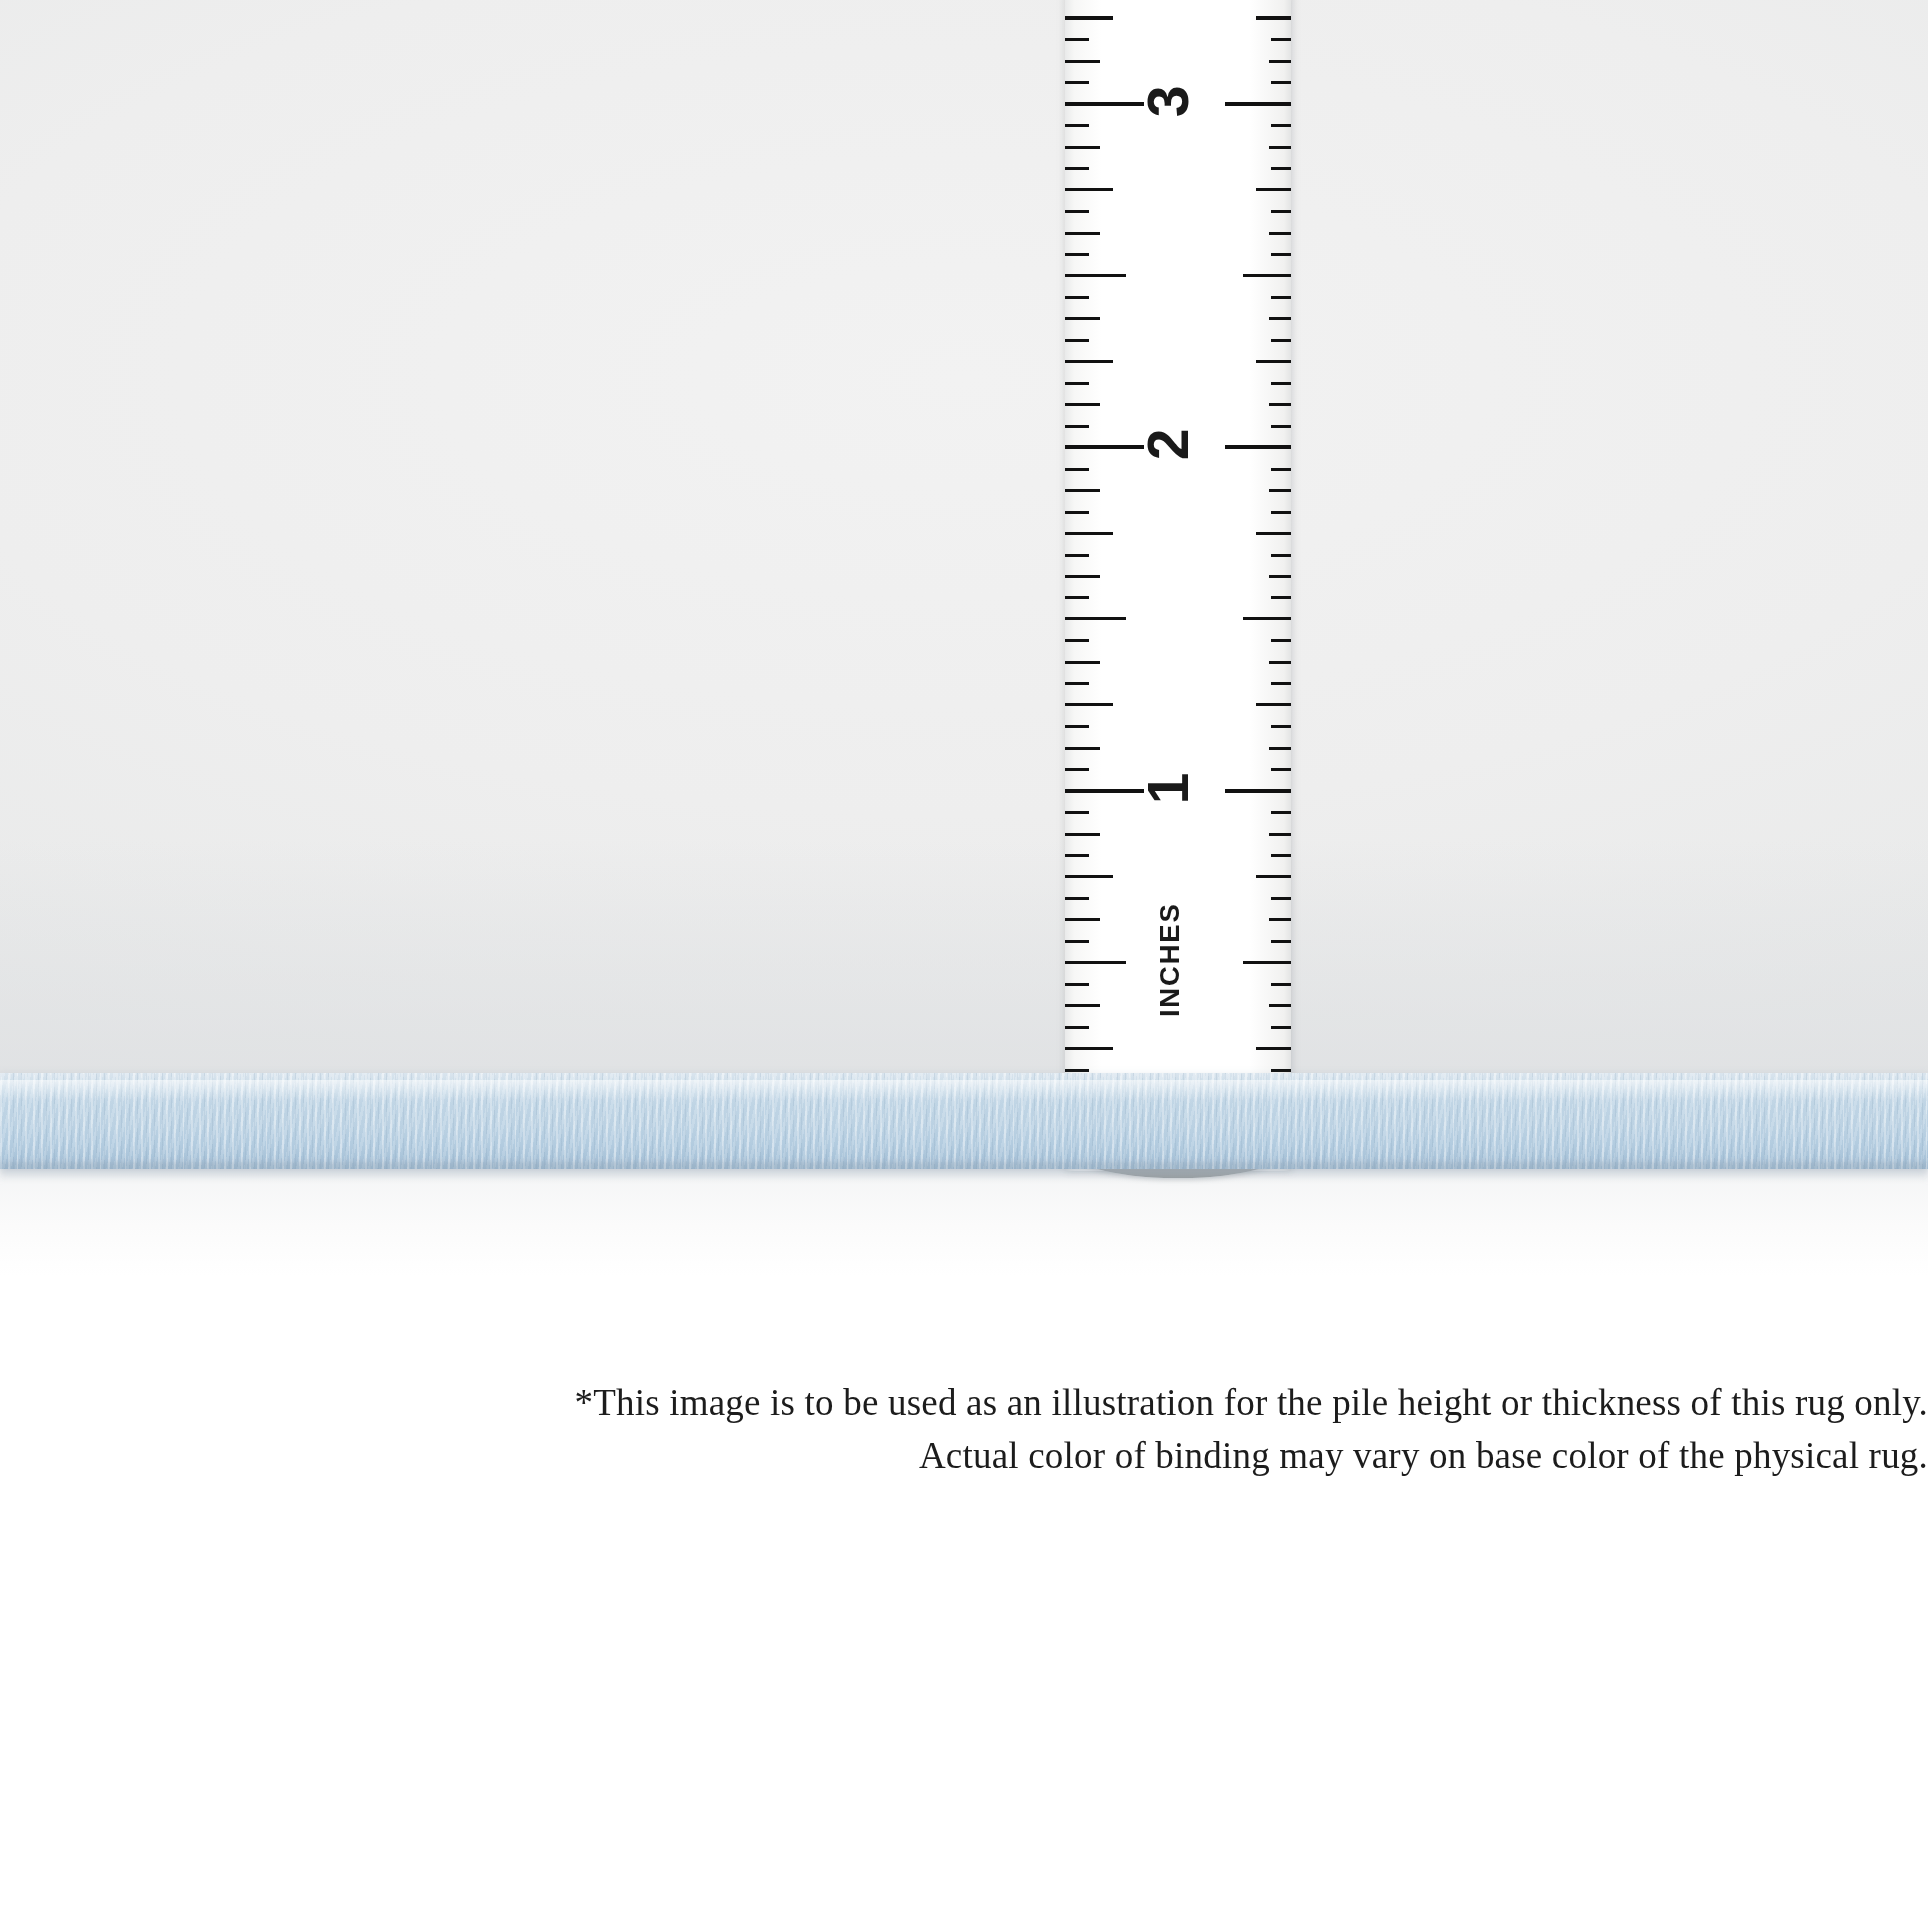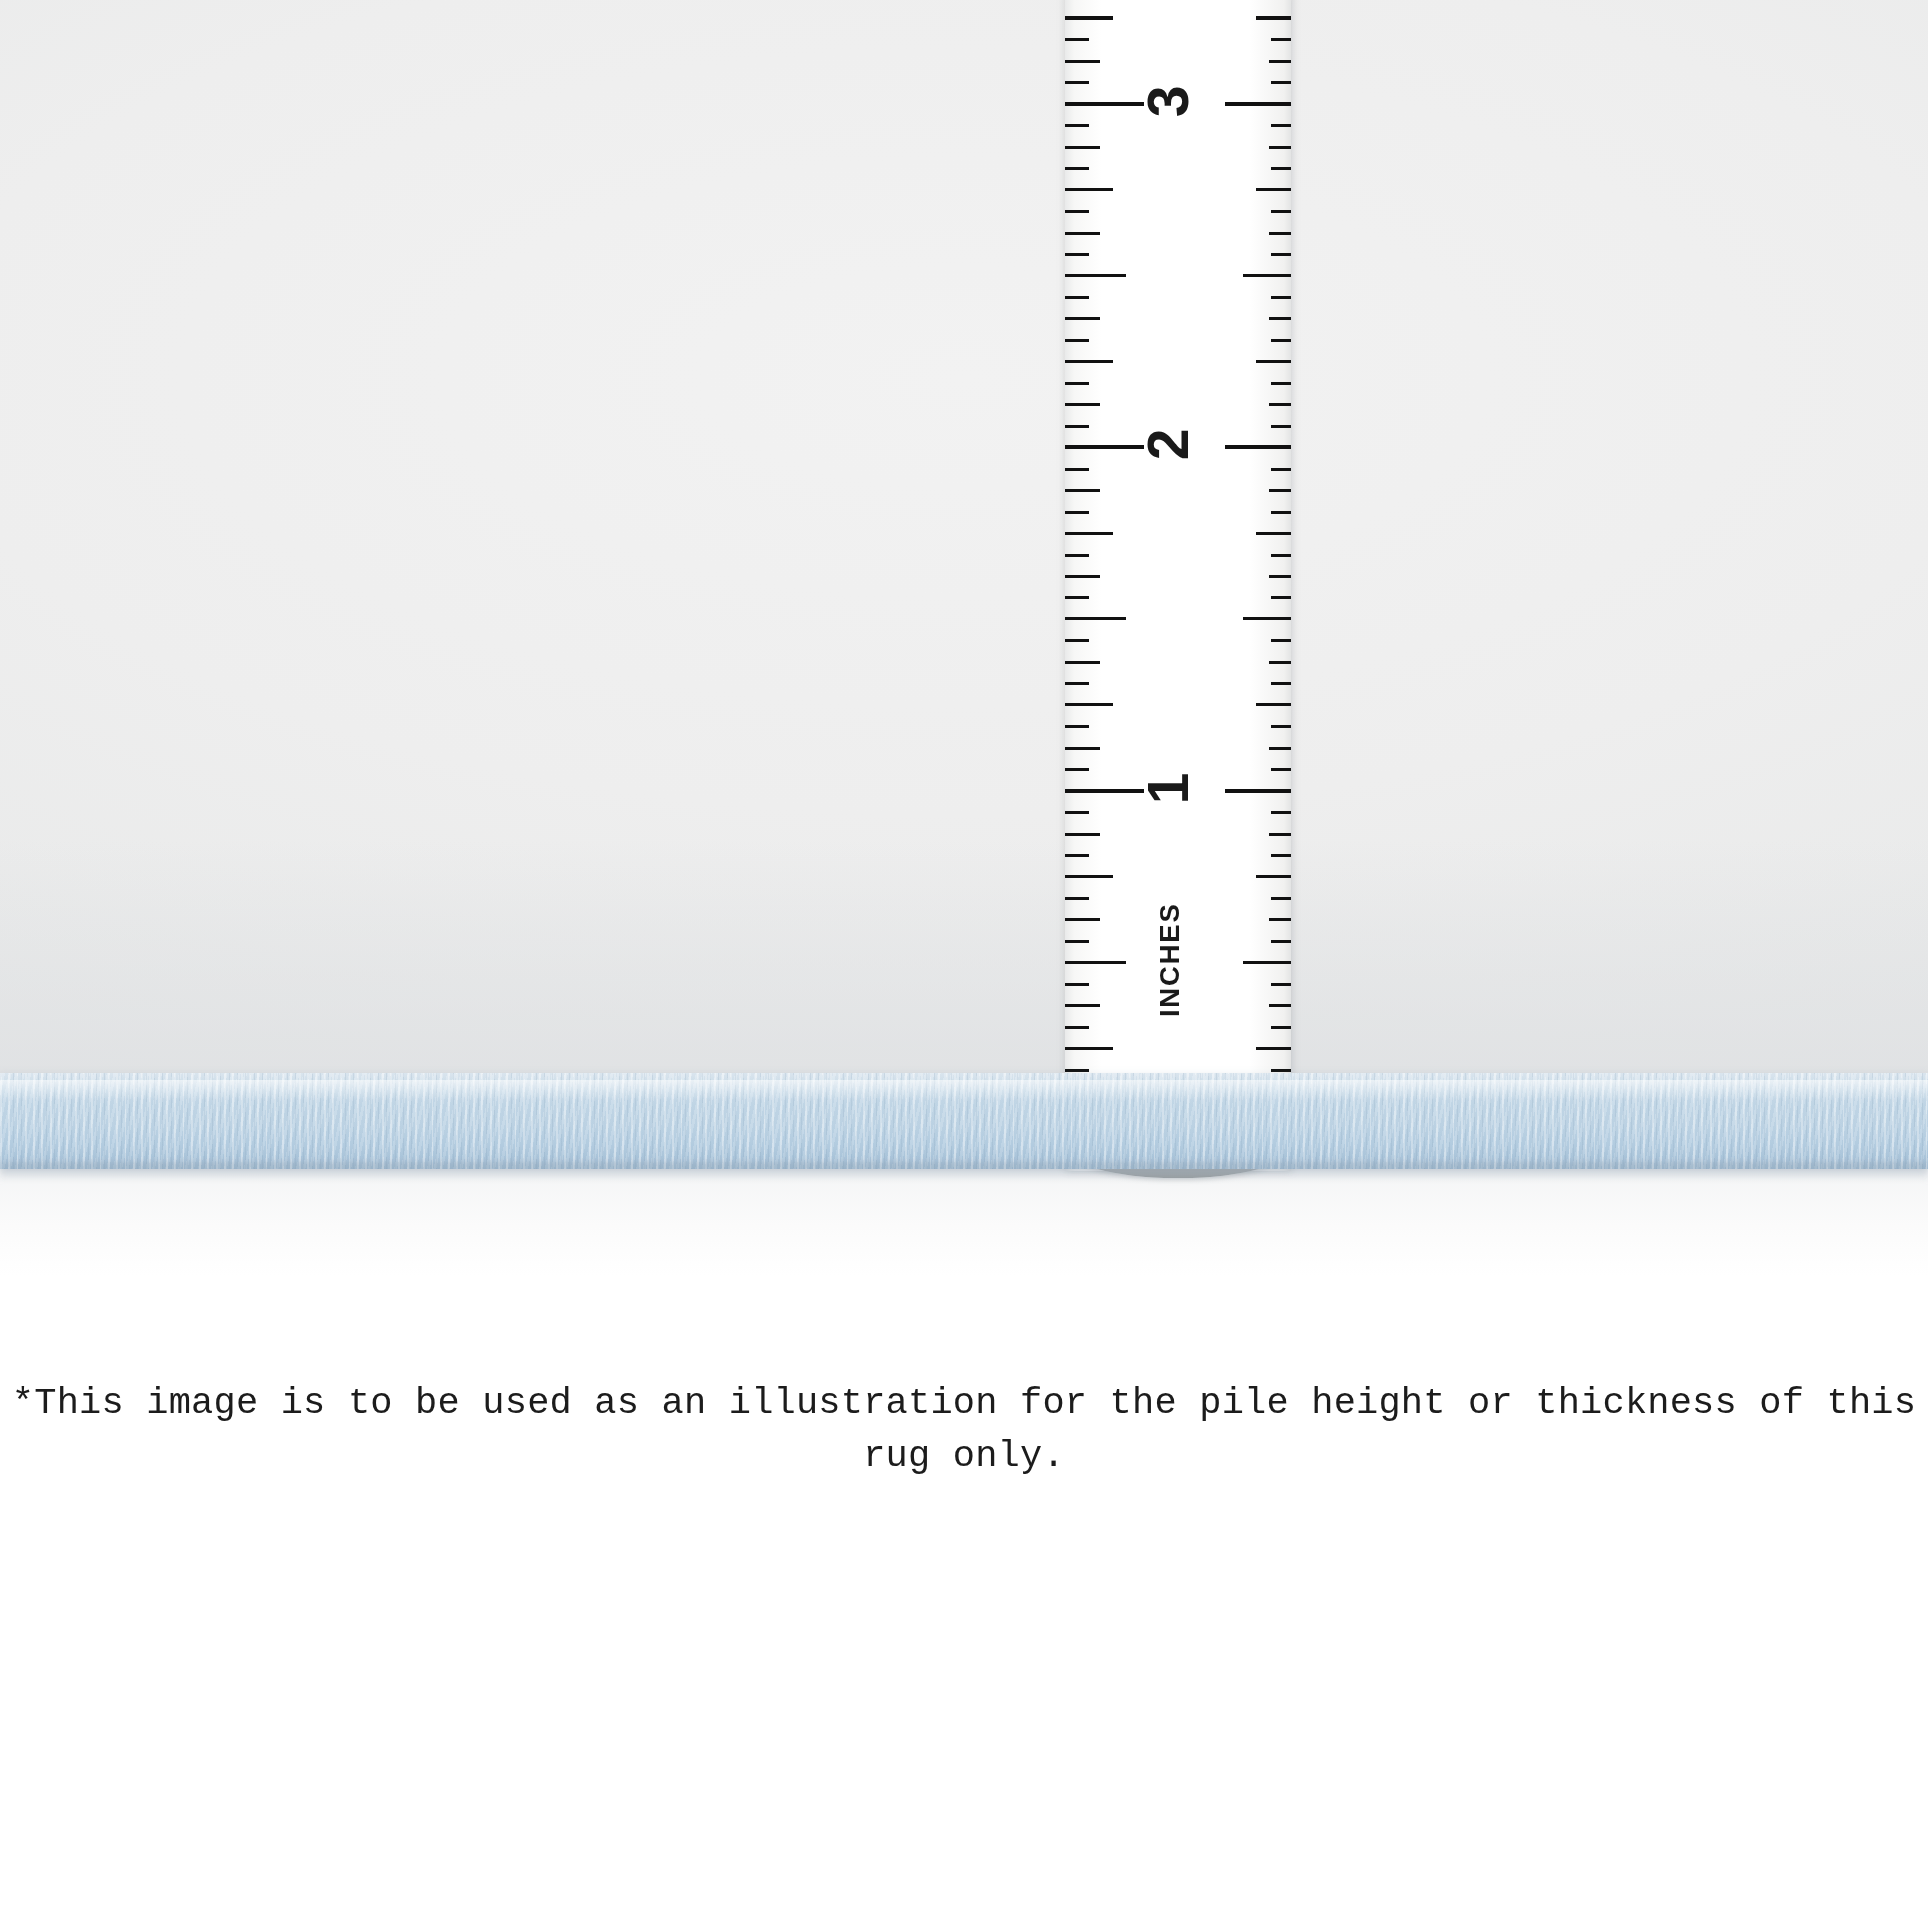--- a/index.html
+++ b/index.html
@@ -194,23 +194,23 @@
     text-align: center;
     line-height: 1;
   }
 
   
   .caption {
     position: absolute;
     left: 0;
     top: 1377px;
     width: 1928px;
-    text-align: center;
+    text-align: right;
     color: #1c1c1c;
-    font-family: Liberation Mono, monospace;
+    font-family: Liberation Serif, serif;
     font-size: 37px;
     line-height: 1.42;
     letter-spacing: 0.2px;
   }
   .caption .line { display: block; }
 </style>
 </head>
 <body>
 
 <div class="scene">
@@ -340,16 +340,17 @@
       <div class="weave"></div>
       <div class="weave2"></div>
       <div class="hl"></div>
       <div class="shadowline"></div>
     </div>
 
   </div>
 
   <div class="caption">
     <span class="line">*This image is to be used as an illustration for the pile height or thickness of this rug only.</span>
+    <span class="line">Actual color of binding may vary on base color of the physical rug.</span>
   </div>
 
 </div>
 
 
 </body></html>

